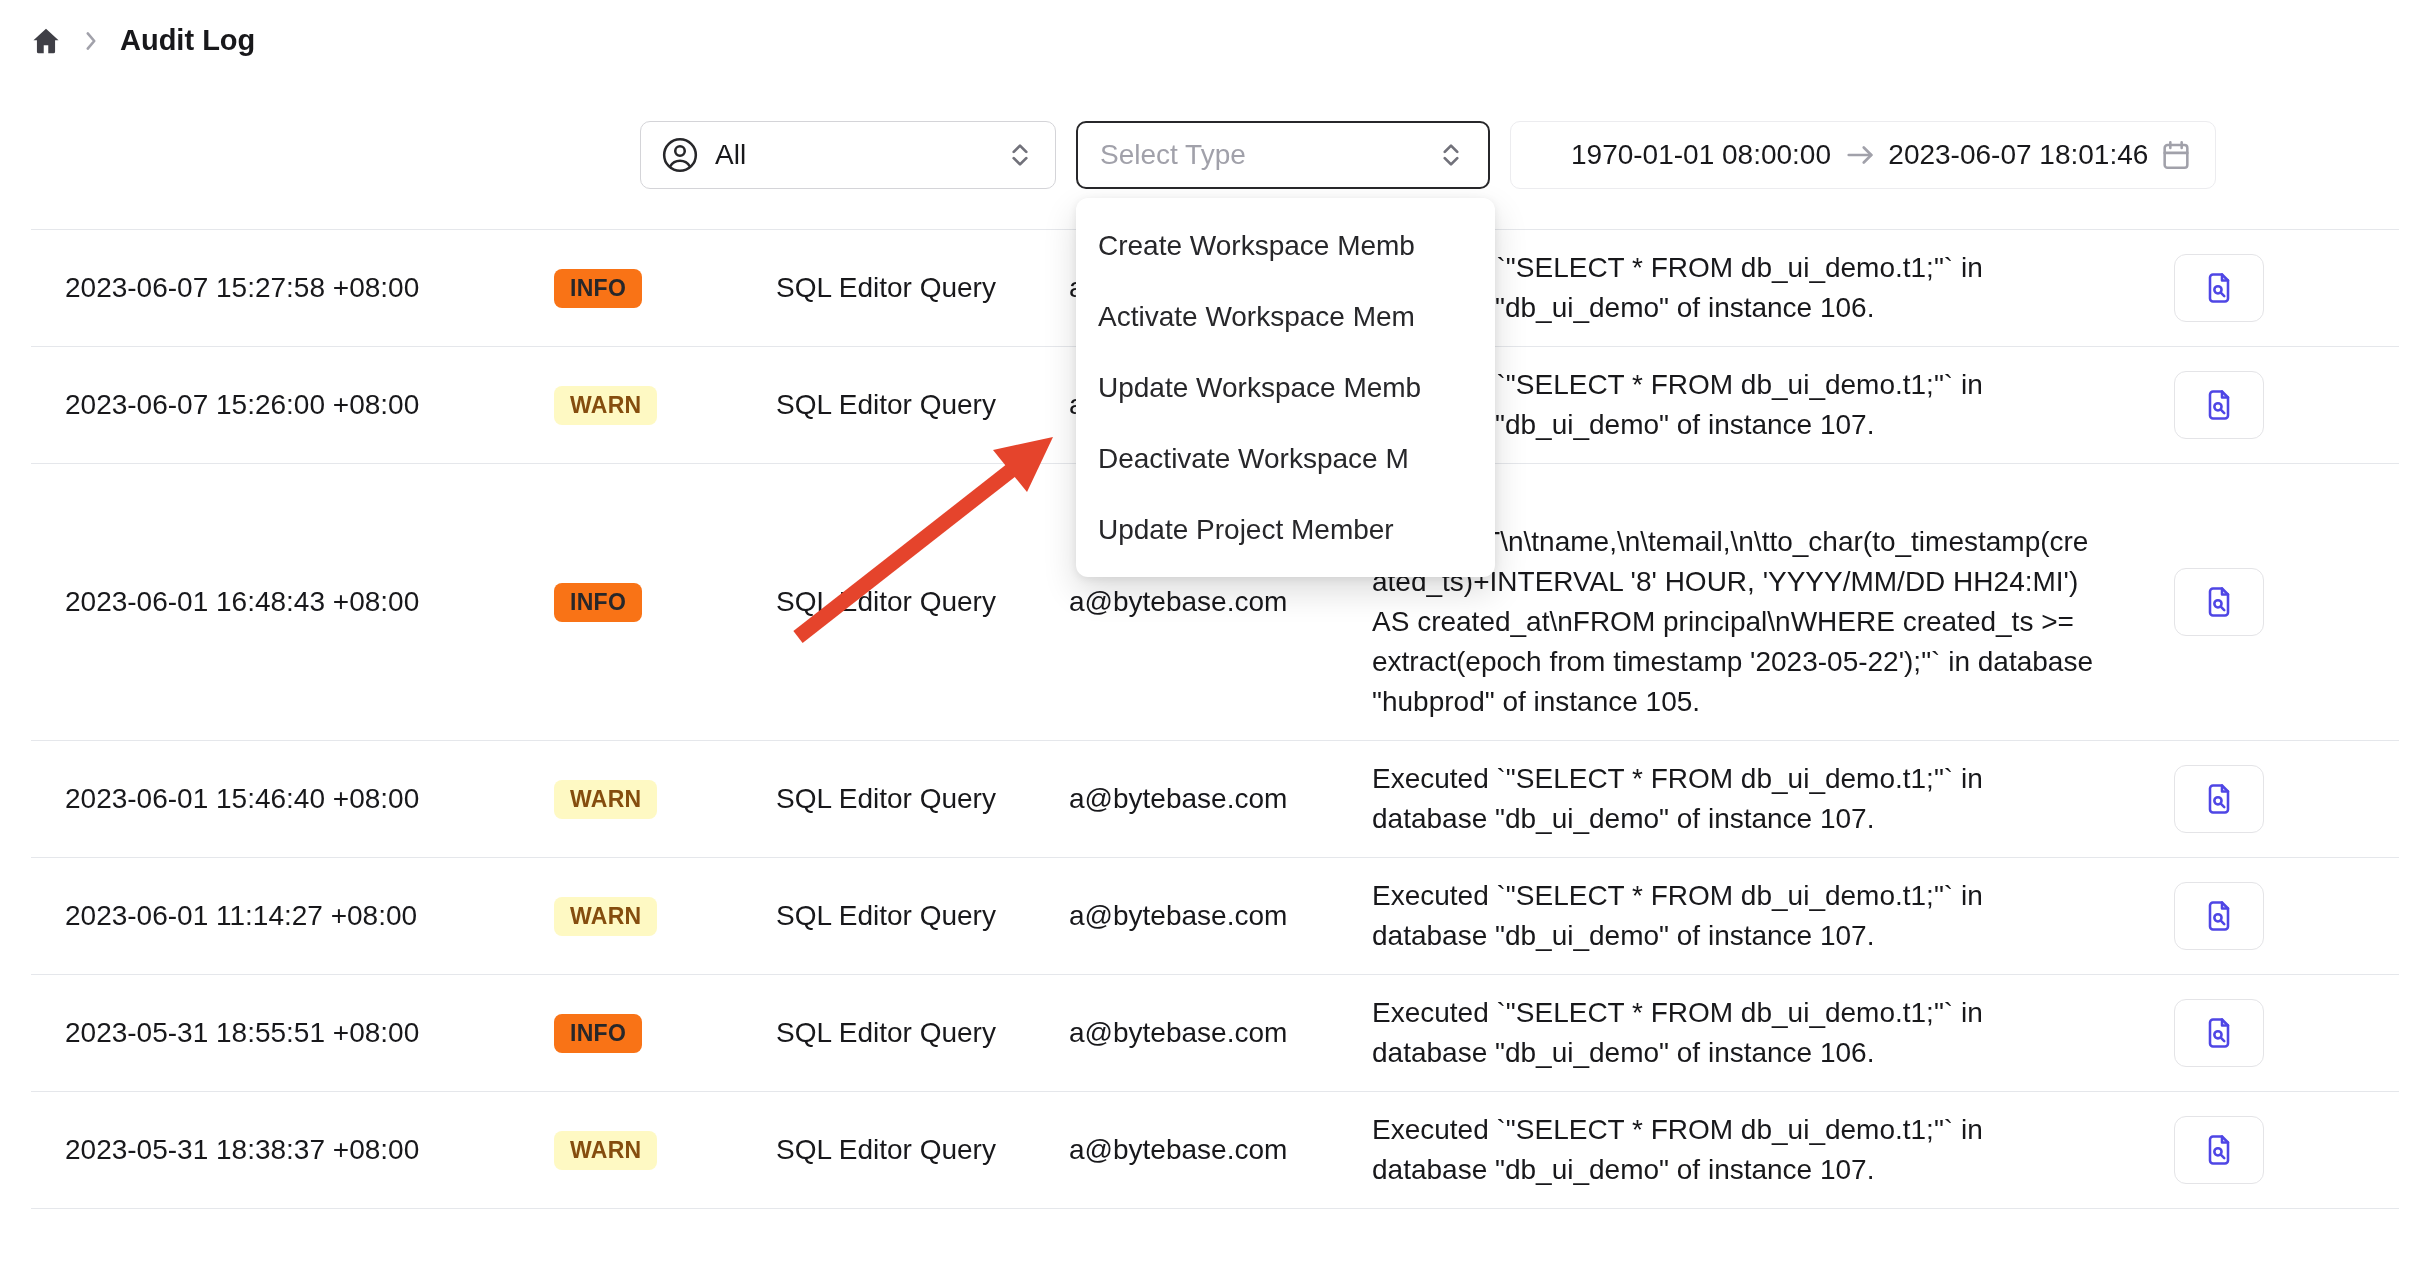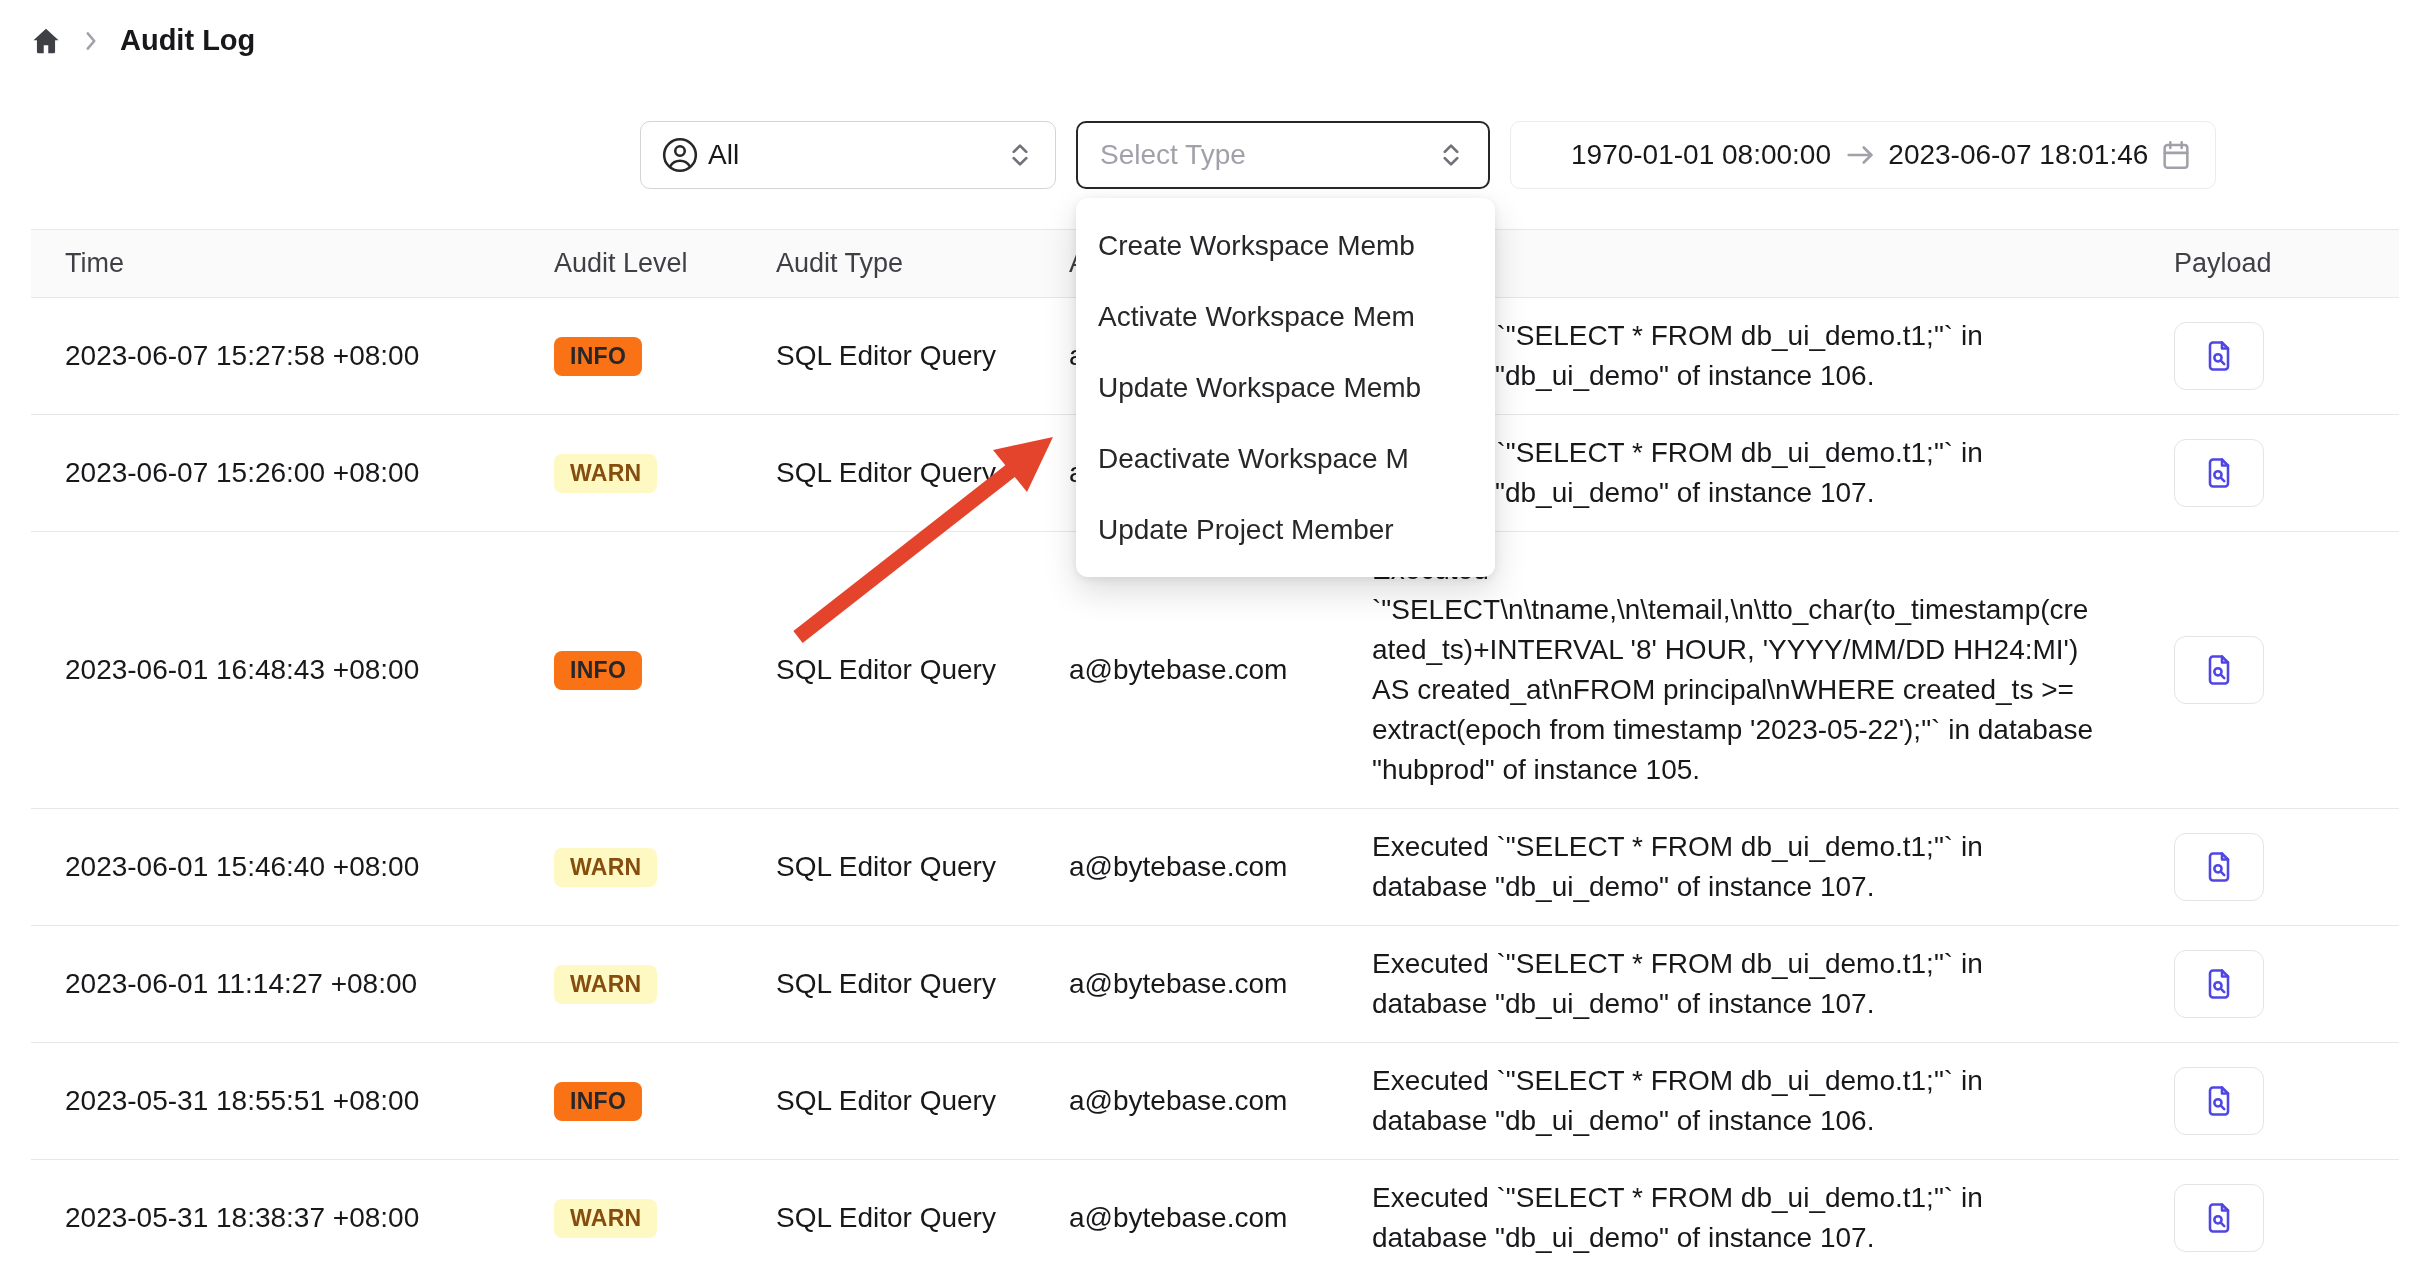--- a/index.html
+++ b/index.html
@@ -19,21 +19,21 @@
   }
   .breadcrumb .title { font-size:29px; font-weight:700; color:#18181b; }
 
   
   .control {
     position:absolute; top:121px; height:68px;
     border:1px solid #d4d4d8; border-radius:10px;
     display:flex; align-items:center; background:#fff;
     font-size:28px;
   }
-  #actor-select { left:640px; width:416px; padding:0 20px; gap:9px; }
+  #actor-select { left:640px; width:416px; padding:0 20px; gap:16px; }
   #actor-select .value { color:#18181b; }
   #type-select { left:1076px; width:414px; padding:0 22px; border:2px solid #27272a; }
   #type-select .placeholder { color:#a1a1aa; }
   .flex-spacer { flex:1; }
   #date-range { left:1510px; width:706px; padding:0 22px 0 60px; border:1px solid #ececef; justify-content:space-between; }
   #date-range .date { color:#18181b; }
 
   
   .table {
     position:absolute; left:31px; top:229px; width:2368px;
@@ -146,28 +146,20 @@
   <span class="date">2023-06-07 18:01:46</span>
   <span class="icon">
     <svg width="34" height="34" viewBox="0 0 24 24" fill="none" stroke="#a1a1aa" stroke-width="1.8" stroke-linecap="round">
         <rect x="4" y="5" width="16" height="16" rx="2"></rect>
         <path d="M8 3v4M16 3v4M4 10.5h16"></path>
       </svg>
   </span>
 </div>
 
 <div class="table">
-  <div class="thead">
-    <div class="col-time">Time</div>
-    <div class="col-level">Audit Level</div>
-    <div class="col-type">Audit Type</div>
-    <div class="col-actor">Actor</div>
-    <div class="col-comment" style="padding:0;">Comment</div>
-    <div class="col-payload">Payload</div>
-  </div>
   <div id="table-body">
   <div class="trow">
     <div class="col-time">2023-06-07 15:27:58 +08:00</div>
     <div class="col-level"><span class="badge badge-info">INFO</span></div>
     <div class="col-type">SQL Editor Query</div>
     <div class="col-actor">a@bytebase.com</div>
     <div class="col-comment">Executed `"SELECT * FROM db_ui_demo.t1;"` in database "db_ui_demo" of instance 106.</div>
     <div class="col-payload">
       <button class="payload-btn">
         <span class="icon">

